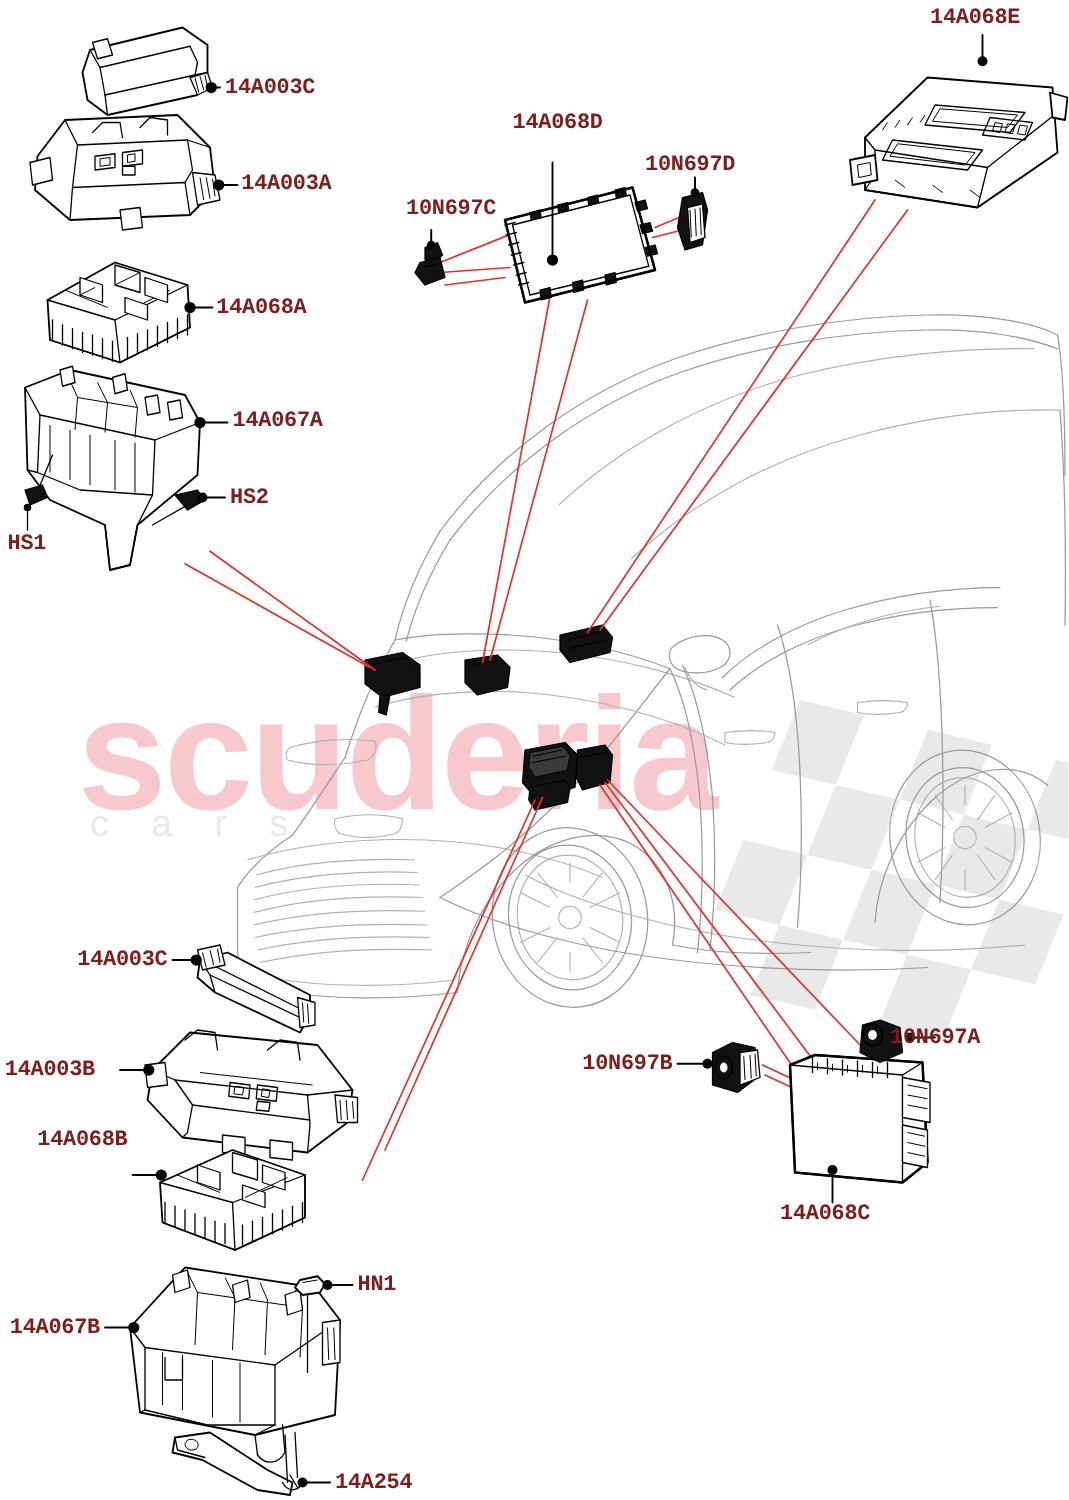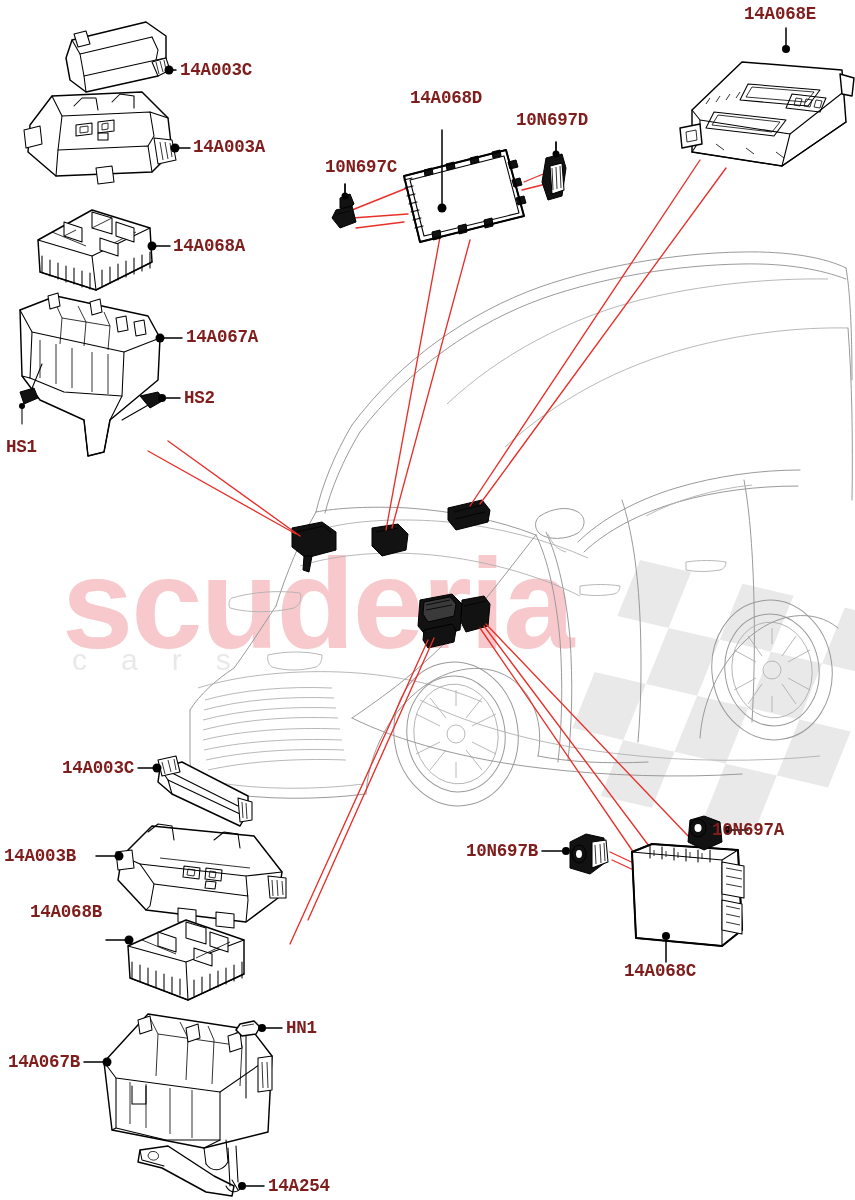--- a/index.html
+++ b/index.html
@@ -673,29 +673,29 @@
   </svg>
 
   <div class="lbl" style="left:180px; top:62px;">14A003C</div>
 
   <div class="lbl" style="left:193px; top:139px;">14A003A</div>
 
   <div class="lbl" style="left:173px; top:238px;">14A068A</div>
 
   <div class="lbl" style="left:186px; top:329px;">14A067A</div>
 
-  <div class="lbl" style="left:6px; top:439px;">HS1</div>
+  <div class="lbl" style="left:6px; top:427px;">HS1</div>
 
   <div class="lbl" style="left:184px; top:390px;text-align:center;">HS2</div>
 
   <div class="lbl" style="left:410px; top:90px;">14A068D</div>
 
   <div class="lbl r" style="left:397px; top:159px;">10N697C</div>
 
-  <div class="lbl" style="left:516px; top:112px;">10N697D</div>
+  <div class="lbl" style="left:516px; top:124px;">10N697D</div>
 
   <div class="lbl" style="left:744px; top:6px;">14A068E</div>
 
   <div class="lbl r" style="left:134px; top:760px;">14A003C</div>
 
   <div class="lbl r" style="left:76px; top:848px;">14A003B</div>
 
   <div class="lbl r" style="left:102px; top:904px;">14A068B</div>
 
   <div class="lbl r" style="left:80px; top:1054px;">14A067B</div>

